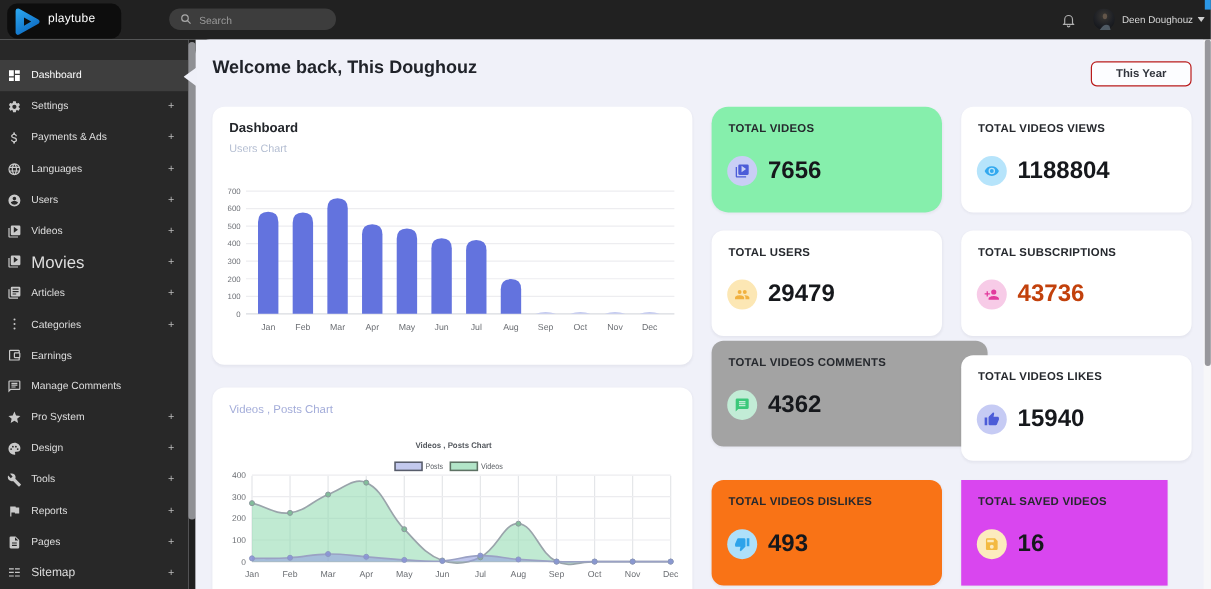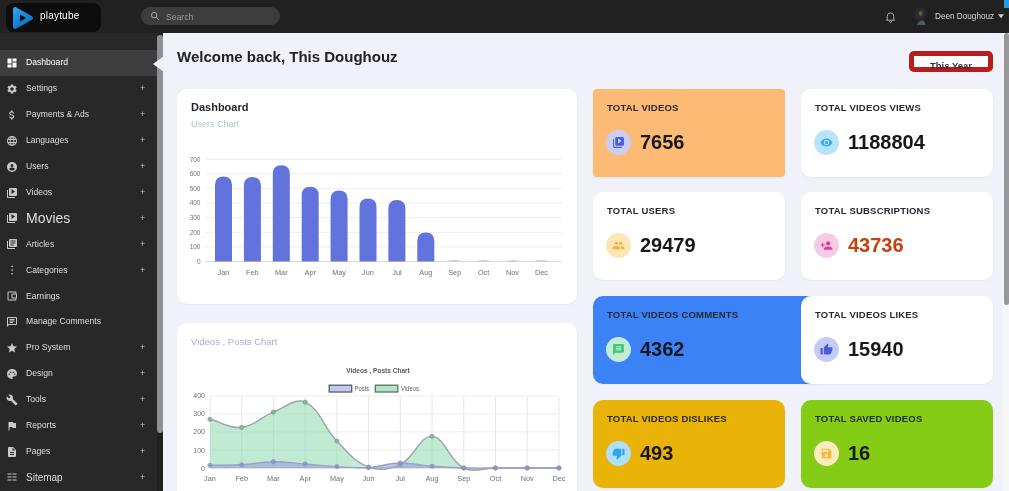--- a/index.html
+++ b/index.html
@@ -145,21 +145,21 @@
 <div class="abs" style="left:157.3px;top:35px;width:5.4px;height:398px;background:#8f9094;border-radius:3px"></div>
 
 <div class="abs" style="left:163px;top:33px;width:840px;height:458px;background:#f0f1f9;border-radius:12px 0 0 0"></div>
 
 <svg class="abs" style="left:153.4px;top:55.5px" width="11" height="16" viewBox="0 0 11 16">
     <path d="M11 0 L11 16 L0 8 Z" fill="#eff0f8"></path>
   </svg>
 
 <div class="abs" style="left:177px;top:48px;font-size:15px;font-weight:bold;color:#20232a">Welcome back, This Doughouz</div>
 
-<div class="abs" style="left:909px;top:51px;width:84px;height:21px;background:#fcfdff;border:5px solid #b91c1c;border-radius:5px;text-align:center;line-height:19px;font-size:9.5px;font-weight:bold;color:#30343c">This Year</div>
+<div class="abs" style="left:909px;top:51px;width:84px;height:21px;background:#fcfdff;border:1px solid #b91c1c;border-radius:5px;text-align:center;line-height:19px;font-size:9.5px;font-weight:bold;color:#30343c">This Year</div>
 
 <div class="abs" style="left:177px;top:89px;width:400px;height:215px;background:#fff;border-radius:10px;box-shadow:0 1px 2px rgba(30,30,60,0.05)"></div>
 <div class="abs" style="left:191px;top:101px;font-size:11px;font-weight:bold;color:#23262b">Dashboard</div>
 <div class="abs" style="left:191px;top:118.5px;font-size:9px;color:#b4bed2">Users Chart</div>
 <svg class="abs" style="left:177px;top:89px" width="400" height="215" viewBox="0 0 400 215">
 <line x1="28" y1="172.5" x2="385" y2="172.5" stroke="#d9dbe0" stroke-width="1"></line>
 <text x="23.5" y="174.9" font-size="6.5" fill="#707379" text-anchor="end">0</text>
 <line x1="28" y1="157.9" x2="385" y2="157.9" stroke="#ededf0" stroke-width="1"></line>
 <text x="23.5" y="160.3" font-size="6.5" fill="#707379" text-anchor="end">100</text>
 <line x1="28" y1="143.3" x2="385" y2="143.3" stroke="#ededf0" stroke-width="1"></line>
@@ -265,21 +265,21 @@
 <circle cx="318.5" cy="145.0" r="2.1" fill="#8994d7" fill-opacity="0.9" stroke="#8b96c0" stroke-width="0.8"></circle>
 <circle cx="350.2" cy="145.0" r="2.1" fill="#8994d7" fill-opacity="0.9" stroke="#8b96c0" stroke-width="0.8"></circle>
 <circle cx="381.9" cy="145.0" r="2.1" fill="#8994d7" fill-opacity="0.9" stroke="#8b96c0" stroke-width="0.8"></circle>
 <text x="201" y="50" font-size="6.8" font-weight="bold" fill="#54585e" text-anchor="middle" textLength="63.5" lengthAdjust="spacingAndGlyphs">Videos , Posts Chart</text>
 <rect x="152.2" y="62.19999999999999" width="22.5" height="6.8" fill="#c3c9ee" stroke="#575c6b" stroke-width="1.3"></rect>
 <text x="177.60000000000002" y="68.19999999999999" font-size="6.8" fill="#5e6267" textLength="14.6" lengthAdjust="spacingAndGlyphs">Posts</text>
 <rect x="198.3" y="62.19999999999999" width="22.5" height="6.8" fill="#b2e5c8" stroke="#5d7264" stroke-width="1.3"></rect>
 <text x="223.89999999999998" y="68.19999999999999" font-size="6.8" fill="#5e6267" textLength="18.2" lengthAdjust="spacingAndGlyphs">Videos</text>
 </svg>
 
-<div style="position:absolute;left:593px;top:89px;width:192px;height:88px;background:#fdba74;border-radius:4px;box-shadow:0 1px 2px rgba(30,30,60,0.05)">
+<div style="position:absolute;left:593px;top:89px;width:192px;height:88px;background:#86efac;border-radius:14px;box-shadow:0 1px 2px rgba(30,30,60,0.05)">
 <div style="position:absolute;left:14px;top:13px;font-size:9.5px;font-weight:bold;letter-spacing:0.2px;color:#26292e">TOTAL VIDEOS</div>
 <div style="position:absolute;left:13px;top:41px;width:25px;height:25px;border-radius:50%;background:#c9cef5"></div>
 <svg style="position:absolute;left:19px;top:47px" width="13" height="13" viewBox="0 0 24 24" fill="#4c5cd8">
       <path d="M4 6H2v14c0 1.1.9 2 2 2h14v-2H4V6zm16-4H8a2 2 0 0 0-2 2v12a2 2 0 0 0 2 2h12a2 2 0 0 0 2-2V4a2 2 0 0 0-2-2zm-9 12V4l7 5-7 5z"></path>
     </svg>
 <div style="position:absolute;left:47px;top:42px;font-size:20px;font-weight:bold;color:#16181c">7656</div>
 </div>
 <div style="position:absolute;left:801px;top:89px;width:192px;height:88px;background:#fff;border-radius:10px;box-shadow:0 1px 2px rgba(30,30,60,0.05)">
 <div style="position:absolute;left:14px;top:13px;font-size:9.5px;font-weight:bold;letter-spacing:0.2px;color:#26292e">TOTAL VIDEOS VIEWS</div>
 <div style="position:absolute;left:13px;top:41px;width:25px;height:25px;border-radius:50%;background:#b6e4fb"></div>
@@ -297,45 +297,45 @@
 <div style="position:absolute;left:47px;top:42px;font-size:20px;font-weight:bold;color:#16181c">29479</div>
 </div>
 <div style="position:absolute;left:801px;top:192px;width:192px;height:88px;background:#fff;border-radius:10px;box-shadow:0 1px 2px rgba(30,30,60,0.05)">
 <div style="position:absolute;left:14px;top:13px;font-size:9.5px;font-weight:bold;letter-spacing:0.2px;color:#26292e">TOTAL SUBSCRIPTIONS</div>
 <div style="position:absolute;left:13px;top:41px;width:25px;height:25px;border-radius:50%;background:#f7cbe7"></div>
 <svg style="position:absolute;left:19px;top:47px" width="13" height="13" viewBox="0 0 24 24" fill="#e23a9d">
       <path d="M15 12a4 4 0 1 0 0-8 4 4 0 0 0 0 8zm-9-2V7H4v3H1v2h3v3h2v-3h3v-2H6zm9 4c-2.67 0-8 1.34-8 4v2h16v-2c0-2.66-5.33-4-8-4z"></path>
     </svg>
 <div style="position:absolute;left:47px;top:42px;font-size:20px;font-weight:bold;color:#c2410c">43736</div>
 </div>
-<div style="position:absolute;left:593px;top:296px;width:230px;height:88px;background:#3b82f6;border-radius:10px;box-shadow:0 1px 2px rgba(30,30,60,0.05)">
+<div style="position:absolute;left:593px;top:284px;width:230px;height:88px;background:#a3a3a3;border-radius:10px;box-shadow:0 1px 2px rgba(30,30,60,0.05)">
 <div style="position:absolute;left:14px;top:13px;font-size:9.5px;font-weight:bold;letter-spacing:0.2px;color:#26292e">TOTAL VIDEOS COMMENTS</div>
 <div style="position:absolute;left:13px;top:41px;width:25px;height:25px;border-radius:50%;background:#c2ecd6"></div>
 <svg style="position:absolute;left:19px;top:47px" width="13" height="13" viewBox="0 0 24 24" fill="#3cc87a">
       <path d="M20 2H4a2 2 0 0 0-2 2v18l4-4h14a2 2 0 0 0 2-2V4a2 2 0 0 0-2-2zM7 9h10v2H7V9zm0-3h10v2H7V6zm0 6h10v2H7v-2z"></path>
     </svg>
 <div style="position:absolute;left:47px;top:42px;font-size:20px;font-weight:bold;color:#16181c">4362</div>
 </div>
 <div style="position:absolute;left:801px;top:296px;width:192px;height:88px;background:#fff;border-radius:10px;box-shadow:0 1px 2px rgba(30,30,60,0.05)">
 <div style="position:absolute;left:14px;top:13px;font-size:9.5px;font-weight:bold;letter-spacing:0.2px;color:#26292e">TOTAL VIDEOS LIKES</div>
 <div style="position:absolute;left:13px;top:41px;width:25px;height:25px;border-radius:50%;background:#c6cbf4"></div>
 <svg style="position:absolute;left:19px;top:47px" width="13" height="13" viewBox="0 0 24 24" fill="#4c5cd8">
       <path d="M1 21h4V9H1v12zM23 10c0-1.1-.9-2-2-2h-6.31l.95-4.57.03-.32c0-.41-.17-.79-.44-1.06L14.17 1 7.59 7.59C7.22 7.95 7 8.45 7 9v10a2 2 0 0 0 2 2h9c.83 0 1.54-.5 1.84-1.22l3.02-7.05c.09-.23.14-.47.14-.73v-2z"></path>
     </svg>
 <div style="position:absolute;left:47px;top:42px;font-size:20px;font-weight:bold;color:#16181c">15940</div>
 </div>
-<div style="position:absolute;left:593px;top:400px;width:192px;height:88px;background:#eab308;border-radius:10px;box-shadow:0 1px 2px rgba(30,30,60,0.05)">
+<div style="position:absolute;left:593px;top:400px;width:192px;height:88px;background:#f97316;border-radius:10px;box-shadow:0 1px 2px rgba(30,30,60,0.05)">
 <div style="position:absolute;left:14px;top:13px;font-size:9.5px;font-weight:bold;letter-spacing:0.2px;color:#26292e">TOTAL VIDEOS DISLIKES</div>
 <div style="position:absolute;left:13px;top:41px;width:25px;height:25px;border-radius:50%;background:#aee0fa"></div>
 <svg style="position:absolute;left:19px;top:47px" width="13" height="13" viewBox="0 0 24 24" fill="#2da3ea">
       <path d="M15 3H6c-.83 0-1.54.5-1.84 1.22l-3.02 7.05c-.09.23-.14.47-.14.73v2c0 1.1.9 2 2 2h6.31l-.95 4.57-.03.32c0 .41.17.79.44 1.06L9.83 23l6.58-6.59c.37-.36.59-.86.59-1.41V5a2 2 0 0 0-2-2zm4 0v12h4V3h-4z"></path>
     </svg>
 <div style="position:absolute;left:47px;top:42px;font-size:20px;font-weight:bold;color:#16181c">493</div>
 </div>
-<div style="position:absolute;left:801px;top:400px;width:192px;height:88px;background:#84cc16;border-radius:10px;box-shadow:0 1px 2px rgba(30,30,60,0.05)">
+<div style="position:absolute;left:801px;top:400px;width:172px;height:88px;background:#d946ef;border-radius:0;box-shadow:0 1px 2px rgba(30,30,60,0.05)">
 <div style="position:absolute;left:14px;top:13px;font-size:9.5px;font-weight:bold;letter-spacing:0.2px;color:#26292e">TOTAL SAVED VIDEOS</div>
 <div style="position:absolute;left:13px;top:41px;width:25px;height:25px;border-radius:50%;background:#fcebbe"></div>
 <svg style="position:absolute;left:19px;top:47px" width="13" height="13" viewBox="0 0 24 24" fill="#f3ba41">
       <path d="M17 3H5a2 2 0 0 0-2 2v14c0 1.1.9 2 2 2h14a2 2 0 0 0 2-2V7l-4-4zm-5 16a3 3 0 1 1 0-6 3 3 0 0 1 0 6zm3-10H5V5h10v4z"></path>
     </svg>
 <div style="position:absolute;left:47px;top:42px;font-size:20px;font-weight:bold;color:#16181c">16</div>
 </div>
 
 <div class="abs" style="left:1003px;top:33px;width:6px;height:458px;background:#f7f7f9"></div>
 <div class="abs" style="left:1003.5px;top:33px;width:5px;height:272px;background:#97979c;border-radius:3px"></div>

